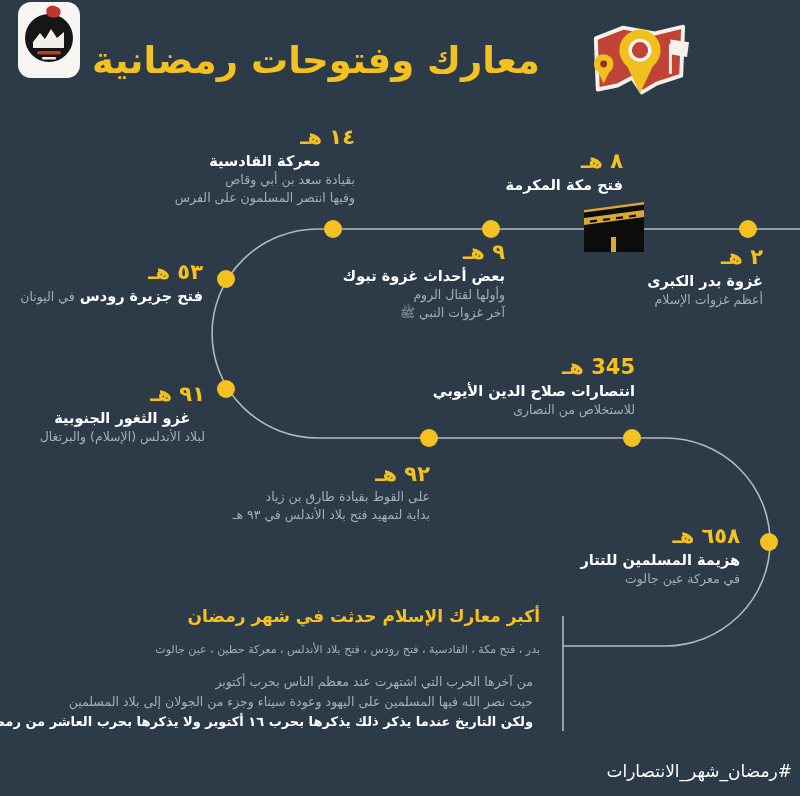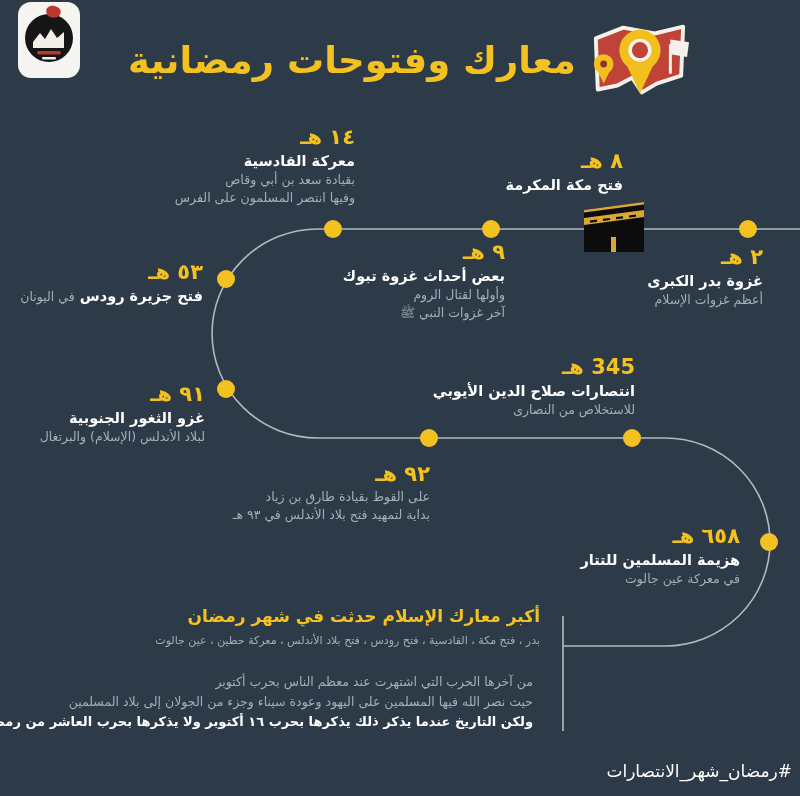--- a/index.html
+++ b/index.html
@@ -9,38 +9,38 @@
   html,body{margin:0;padding:0;background:#222;}
   body{font-family:"DejaVu Sans", sans-serif;}
   #canvas{
     position:relative; width:800px; height:796px; overflow:hidden;
     background:var(--bg); direction:rtl;
   }
   svg{display:block;}
   .abs{position:absolute;}
   
   #logo{left:18px; top:2px; width:62px; height:76px;}
-  #header-row{top:18px; right:110px; display:flex; align-items:center; direction:rtl;}
+  #header-row{top:18px; right:110px; display:flex; align-items:center; direction:rtl;gap:36px;}
   #map-icon{width:104px; height:86px; margin-left:10px;}
   #main-title{
     color:var(--yellow); font-size:37px; font-weight:bold; letter-spacing:0;
     line-height:86px; white-space:nowrap;
   }
   
   #timeline-svg{left:0; top:0; width:800px; height:796px; pointer-events:none;}
   #kaaba{left:583px; top:197px; width:62px; height:56px;}
   
   .event{position:absolute; text-align:right; direction:rtl; white-space:nowrap;}
   .event .date{color:var(--yellow); font-size:21px; font-weight:bold; line-height:27px;}
-  .event .title{color:var(--white); font-size:14.5px; font-weight:bold; line-height:20px;}
+  .event .title{color:var(--white); font-size:14.5px; font-weight:bold; line-height:20px;text-align:center;}
   .event .desc{color:var(--gray); font-size:12.5px; line-height:17.5px;}
   .event .desc-inline{color:var(--gray); font-size:12.5px; font-weight:normal;}
   
   #summary{top:604px; right:260px; text-align:right; white-space:nowrap;}
-  #summary .heading{color:var(--yellow); font-size:17px; font-weight:bold; line-height:24px; margin-bottom:4px;}
+  #summary .heading{color:var(--yellow); font-size:17px; font-weight:bold; line-height:24px; margin-bottom:13px;}
   #summary .battles{color:var(--gray); font-size:11px; line-height:18px;}
   #paragraph{top:672px; right:267px; text-align:right; white-space:nowrap;}
   #paragraph .p-line{color:var(--gray); font-size:12.5px; line-height:20px;}
   #paragraph .p-bold{color:var(--white); font-size:13px; font-weight:bold; line-height:20px;}
   
   #hashtag{top:758px; right:8px; color:var(--white); font-size:17px; line-height:26px;}
 </style>
 </head>
 <body>
 

